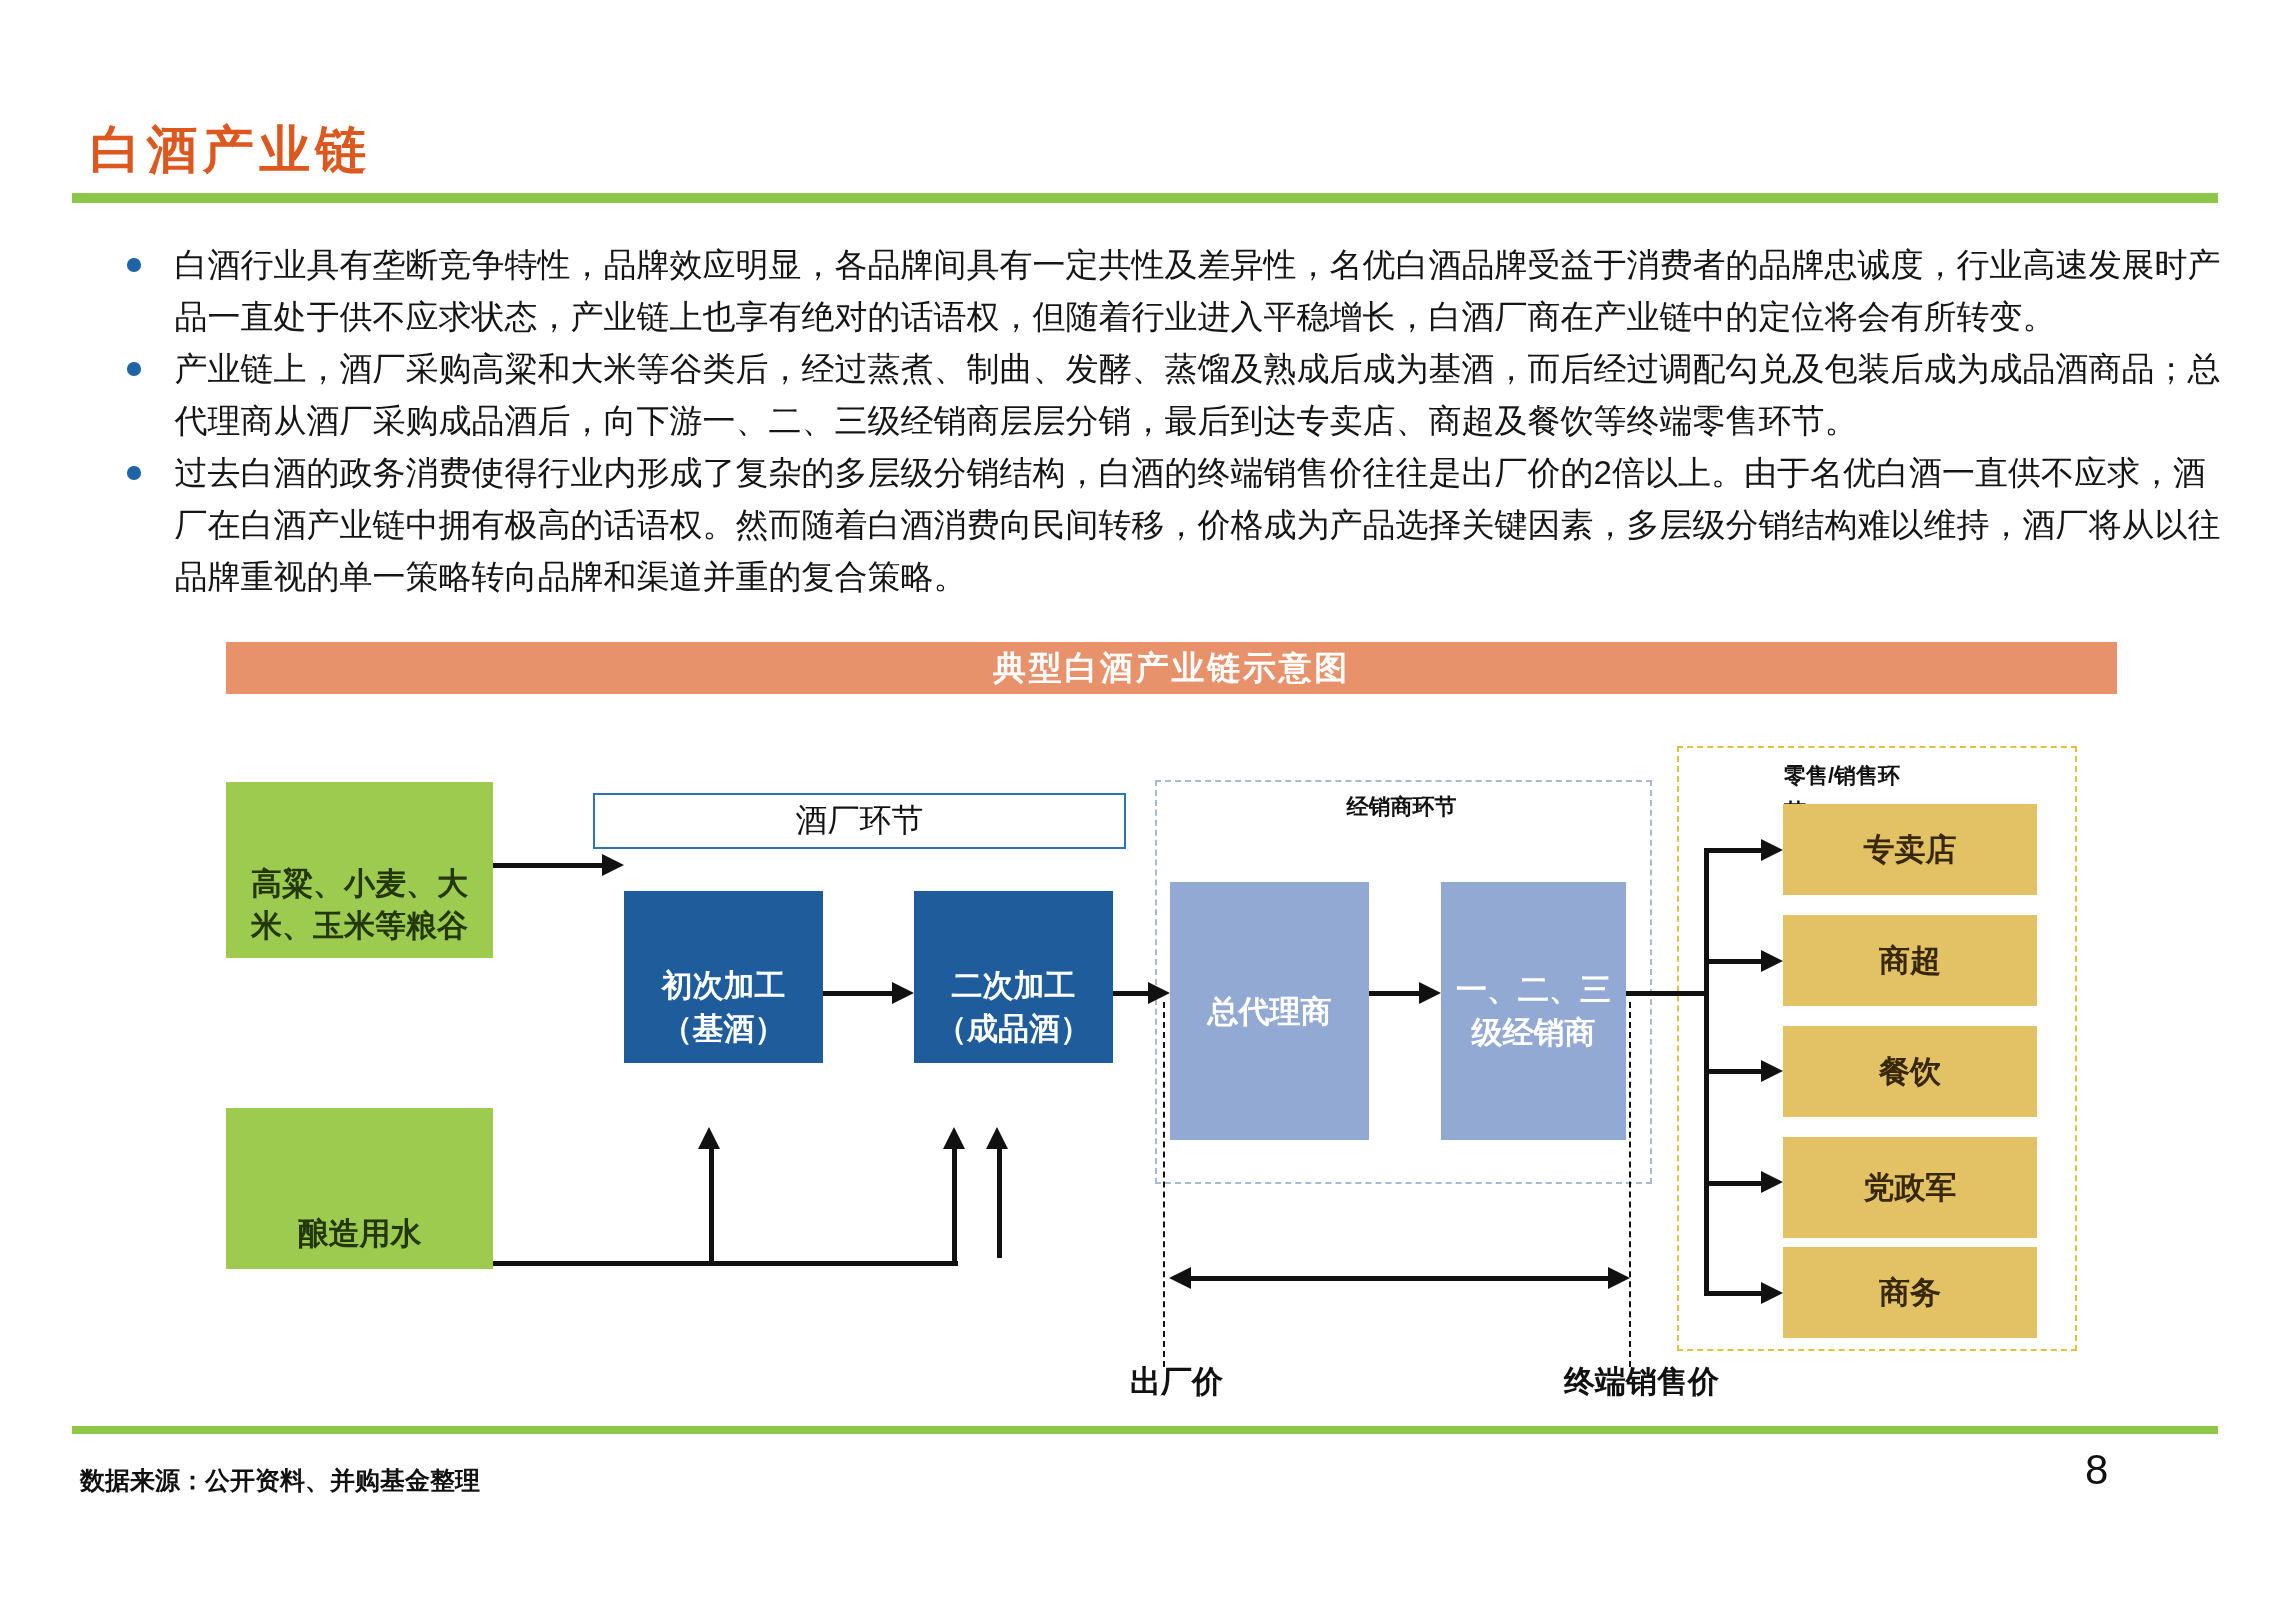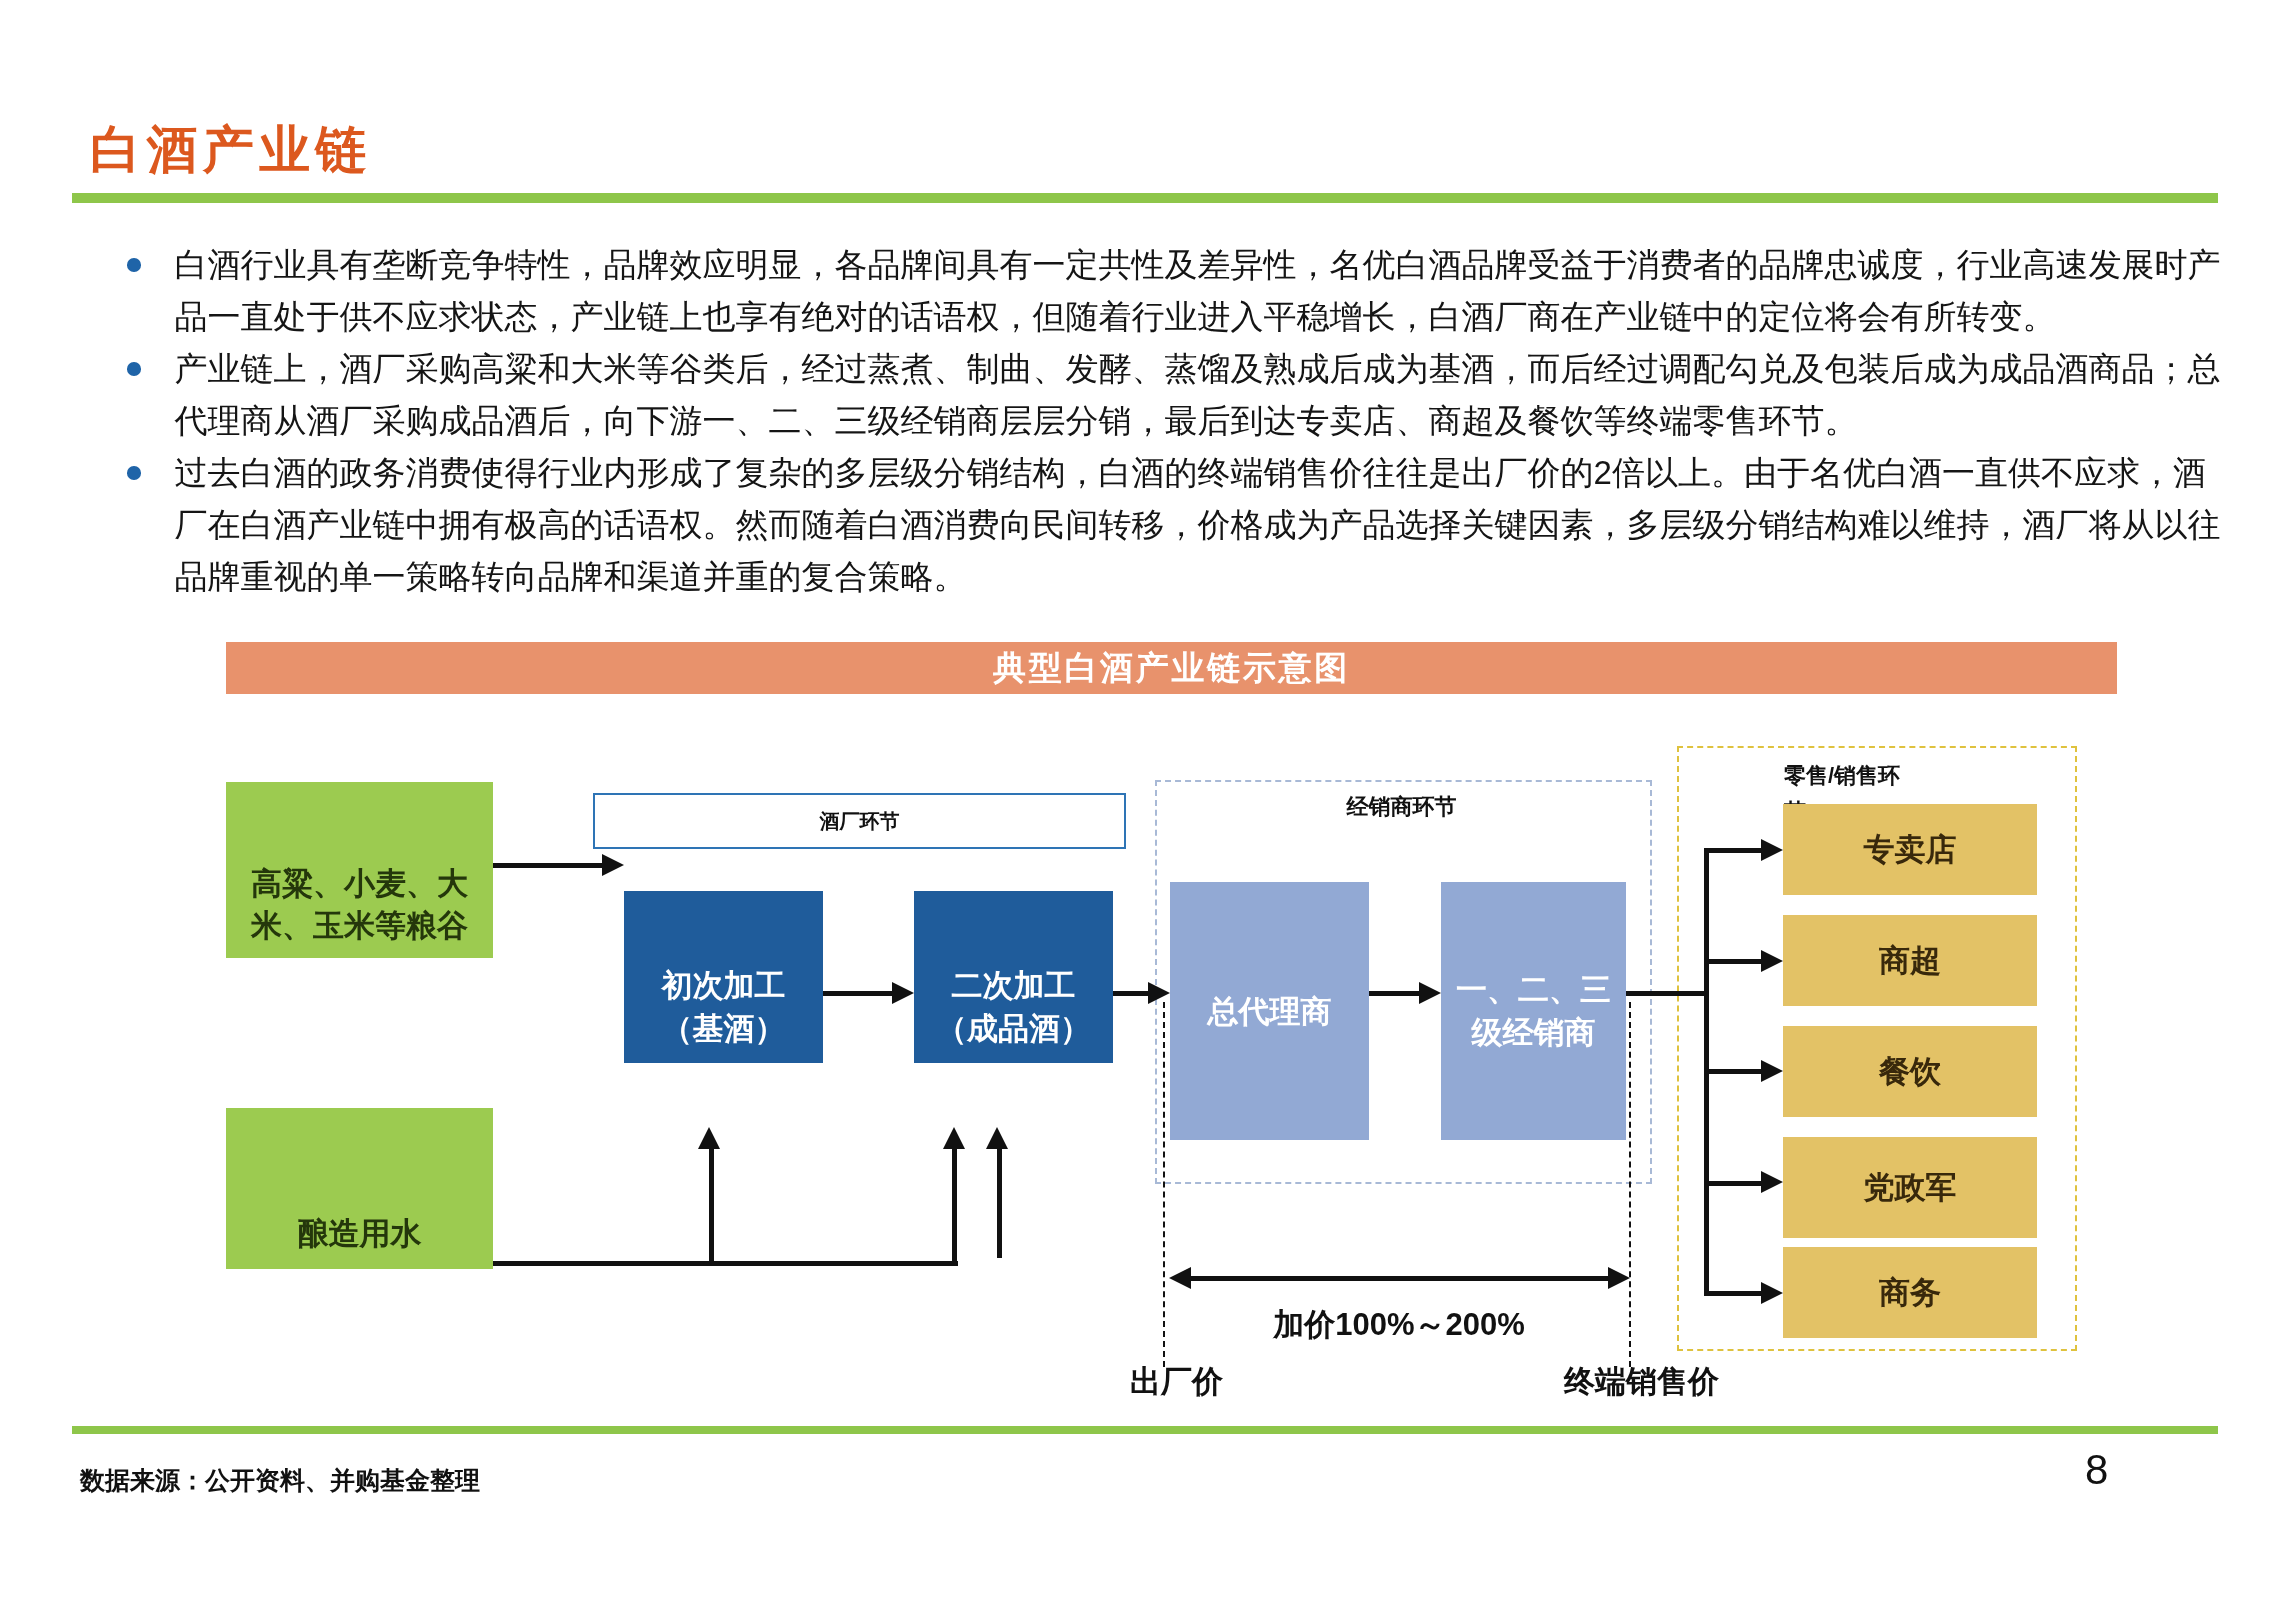--- a/index.html
+++ b/index.html
@@ -22,21 +22,21 @@
   .bullet-dot{width:13.6px;height:13.6px;border-radius:50%;background:#1F64A8;margin-top:19px;flex:0 0 auto;}
   .bullet-text{font-size:33px;line-height:52px;color:#151515;width:2053px;}
 
   
   .banner{background:#E8926C;color:#ffffff;font-size:33px;font-weight:bold;letter-spacing:2.7px;}
   .box{font-weight:bold;}
   .green-box{background:#9CCB50;color:#24370B;font-size:31px;line-height:42px;}
   .dkblue-box{background:#1F5C9B;color:#ffffff;font-size:31px;line-height:43px;}
   .ltblue-box{background:#92A9D4;color:#ffffff;font-size:31px;line-height:43px;}
   .yellow-box{background:#E3C266;color:#38280B;font-size:31px;}
-  .factory-frame{background:#ffffff;border:2.7px solid #2E74B5;font-size:20px;font-weight:bold;color:#111;}
+  .factory-frame{background:#ffffff;border:2.7px solid #2E74B5;font-size:32px;font-weight:normal;color:#111;}
   .dash-blue-frame{border:2.7px dashed #A8B9D6;}
   .dash-yellow-frame{border:2.7px dashed #DFC23E;}
   .frame-label{font-size:22px;font-weight:bold;color:#111;}
 
   
   .hline{background:#111;height:4.5px;}
   .vline{background:#111;width:4.5px;}
   .vdash{width:0;border-left:2.7px dashed #111;}
   .ah{width:0;height:0;}
   .ah-r{border-top:11px solid transparent;border-bottom:11px solid transparent;border-left:22px solid #111;}
@@ -137,21 +137,20 @@
   <div class="abs ah ah-u" style="left:943px;top:1127px;"></div>
   <div class="abs vline" style="left:997px;top:1149px;height:109px;"></div>
   <div class="abs ah ah-u" style="left:986px;top:1127px;"></div>
 
   <div class="abs vdash" style="left:1163px;top:1002px;height:365px;"></div>
   <div class="abs vdash" style="left:1629px;top:1002px;height:365px;"></div>
   <div class="abs ah ah-l" style="left:1169px;top:1267px;"></div>
   <div class="abs hline" style="left:1189px;top:1276px;width:422px;"></div>
   <div class="abs ah ah-r" style="left:1608px;top:1267px;"></div>
 
-  <div class="abs anno" style="left:1218px;top:1304px;width:362px;">加价100%～200%</div>
   <div class="abs anno" style="left:1086px;top:1361px;width:181px;">出厂价</div>
   <div class="abs anno" style="left:1497px;top:1361px;width:289px;">终端销售价</div>
 
   <div class="abs green-rule" style="left:72px;top:1426px;width:2146px;height:8.1px;"></div>
   <div class="abs footer-note" style="left:80px;top:1464px;">数据来源：公开资料、并购基金整理</div>
   <div class="abs page-num" style="left:2085px;top:1446px;">8</div>
 
 </div>
 
 

